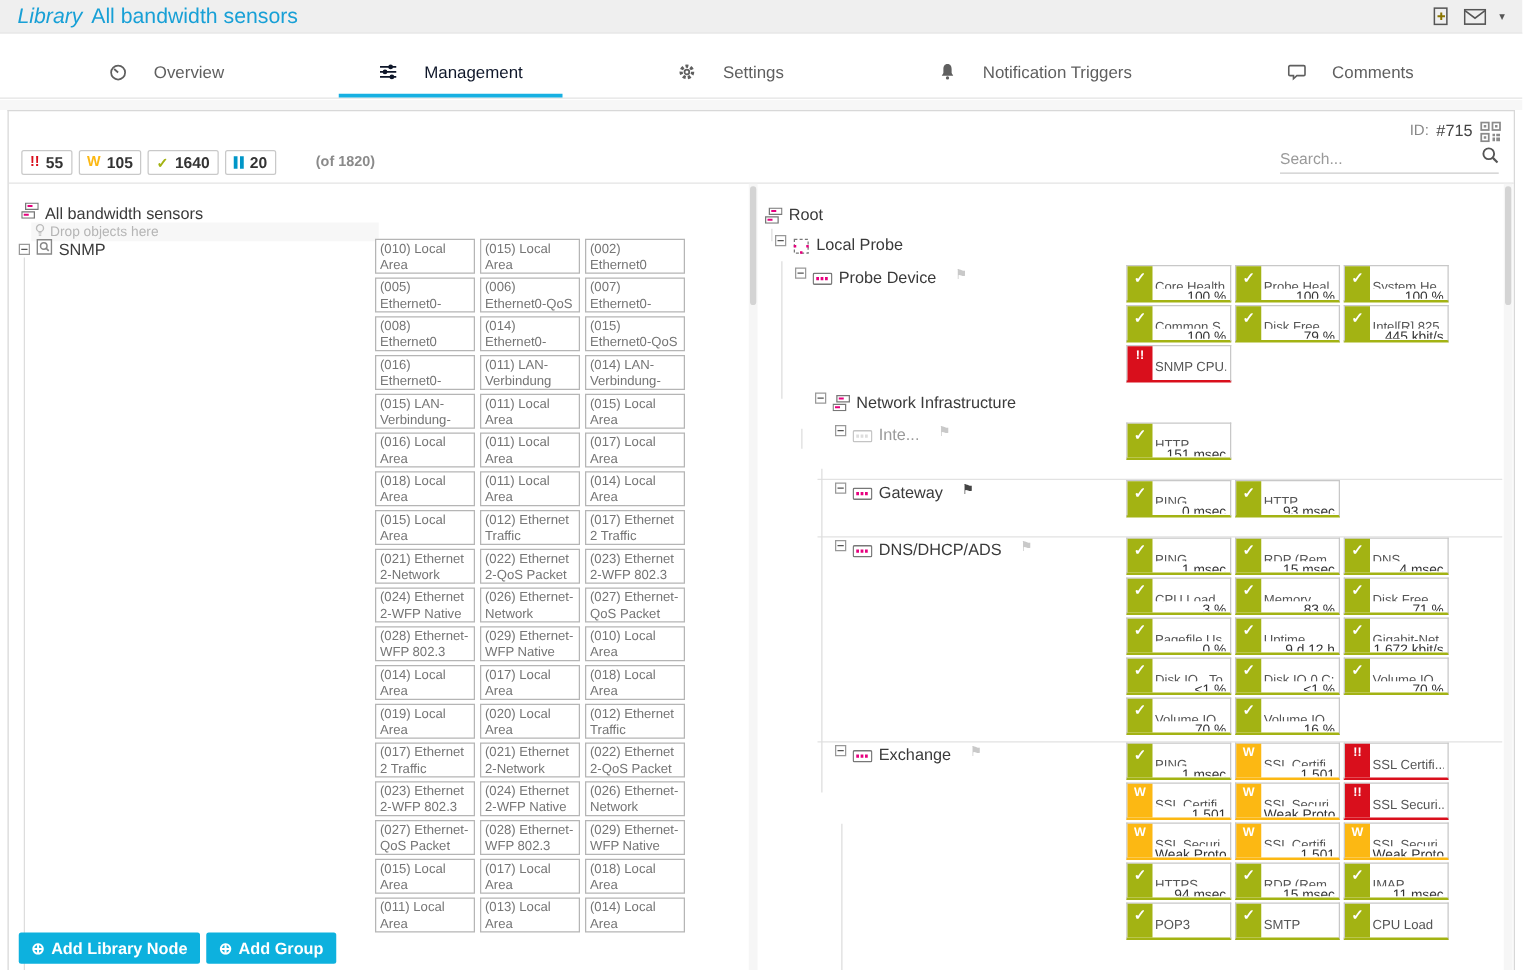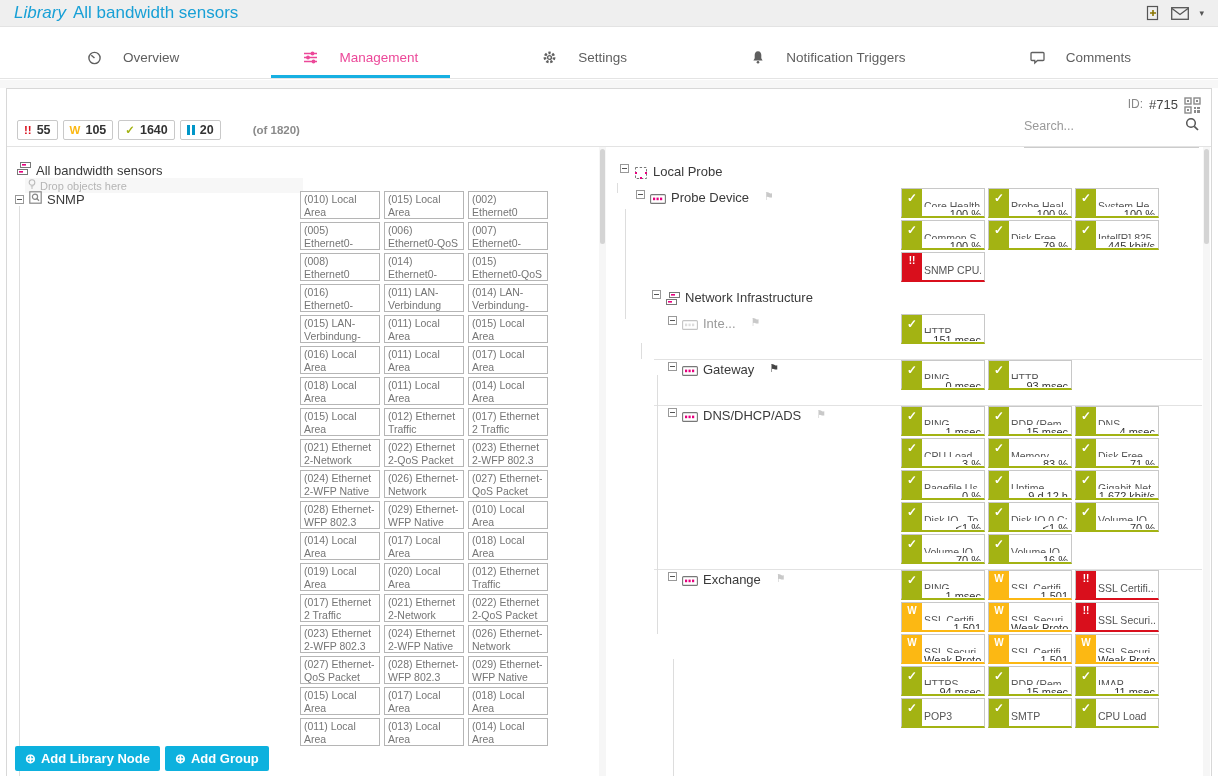--- a/index.html
+++ b/index.html
@@ -15,21 +15,21 @@
   #topbar-icons { margin-left:auto; display:flex; align-items:center; gap:10px; color:#555; }
   #topbar-icons .ticon { display:inline-flex; cursor:pointer; }
   .caret { font-size:9px; color:#555; }
 
   
   #tabbar { position:absolute; top:27px; left:0; right:0; height:52px; background:#fff;
             border-bottom:1px solid #e4e4e4; display:flex; justify-content:space-around;
             align-items:flex-end; padding:0 25px; }
   .tab { display:flex; align-items:center; gap:21px; padding:9px 32px 10px; font-size:13.5px;
          color:#5f5f5f; border-bottom:3px solid transparent; cursor:pointer; white-space:nowrap;justify-content:space-between; }
-  .tab.active { color:#ec4899; border-bottom-color:#17b0e2; }
+  .tab.active { color:#0f172a; border-bottom-color:#17b0e2; }
   .tab svg { display:block; }
   #substrip { position:absolute; top:80px; left:0; right:0; height:8px; background:#f7f7f7; }
 
   
   #card { position:absolute; top:88px; left:6px; right:6px; bottom:0; background:#fff;
           border:1px solid #d8d8d8; border-bottom:none; }
 
   #id-row { position:absolute; top:8px; right:10px; display:flex; align-items:flex-start; gap:6px; }
   #id-row .idlbl { font-size:12px; color:#888; }
   #id-row .idval { font-size:13px; color:#444; }
@@ -37,21 +37,21 @@
   #badges { position:absolute; top:31px; left:10px; display:flex; align-items:center; gap:5px; }
   .badge { display:inline-flex; align-items:center; gap:5px; border:1px solid #c9c9c9;
            background:#fff; border-radius:2px; padding:2px 6px; font-size:12.5px; font-weight:bold;
            color:#333; cursor:pointer; }
   .badge .bicon { font-weight:bold; font-size:11.5px; }
   .pbars { display:inline-flex; gap:2px; }
   .pbars i { display:block; width:3px; height:10px; background:#0096c8; }
   #badge-total { font-size:11.5px; font-weight:bold; color:#8a8a8a; margin-left:3px;padding-left:24px; }
 
   #searchbox { position:absolute; top:28px; right:12px; width:175px; display:flex;
-               align-items:center; border-bottom:1px solid #ccc; padding-bottom:12px; }
+               align-items:center; border-bottom:1px solid #ccc; padding-bottom:2px; }
   #searchbox input { flex:1; border:none; outline:none; font-size:12.5px; color:#444;
                      font-family:"Liberation Sans", sans-serif; background:transparent; }
   #searchbox input::placeholder { color:#9a9a9a; }
 
   #hrule { position:absolute; top:57px; left:0; right:0; border-top:1px solid #e3e3e3; }
 
   
   #left-panel  { position:absolute; top:58px; left:4px; width:586px; bottom:0; overflow:hidden; }
   #v-scroll    { position:absolute; top:58px; left:592px; width:7px; bottom:0; background:#f6f6f6; }
   #v-scroll .thumb, #r-scroll .thumb { position:absolute; top:2px; left:1px; width:5px;
@@ -333,20 +333,31 @@
           <div class="gcell">(013) Local Area</div>
           <div class="gcell">(014) Local Area</div>
         </div>
     </div>
 
     <div id="v-scroll">
         <div class="thumb"></div>
       </div>
 
     <div id="right-panel" style="position: absolute; padding-top: 14px;">
+        <div class="sect" style="min-height: 24px;">
+          <div class="label-col" style="padding-left: 2px;">
+            <span style="padding-top: 2px;"><svg width="14" height="13" viewBox="0 0 14 13">
+                <rect x="3.5" y="0.5" width="10" height="5" fill="#fff" stroke="#777"></rect>
+                <rect x="5" y="2" width="4" height="1.6" fill="#e6007e"></rect>
+                <rect x="0.5" y="7.5" width="10" height="5" fill="#fff" stroke="#777"></rect>
+                <rect x="2" y="9" width="4" height="1.6" fill="#e6007e"></rect>
+              </svg></span>
+            <span class="dname">Root</span>
+          </div>
+        </div>
         <div class="sect" style="min-height: 26px;">
           <div class="label-col" style="padding-left: 10px;">
             <span class="expander"></span>
             <span style="padding-top: 2px;"><svg width="14" height="14" viewBox="0 0 14 14">
                 <rect x="1.5" y="1.5" width="11" height="11" fill="none" stroke="#777" stroke-dasharray="2.4 1.8"></rect>
                 <g fill="#e6007e">
                   <rect x="1" y="6" width="2" height="2"></rect>
                   <rect x="11" y="6" width="2" height="2"></rect>
                   <rect x="6" y="11" width="2" height="2"></rect>
                 </g>

